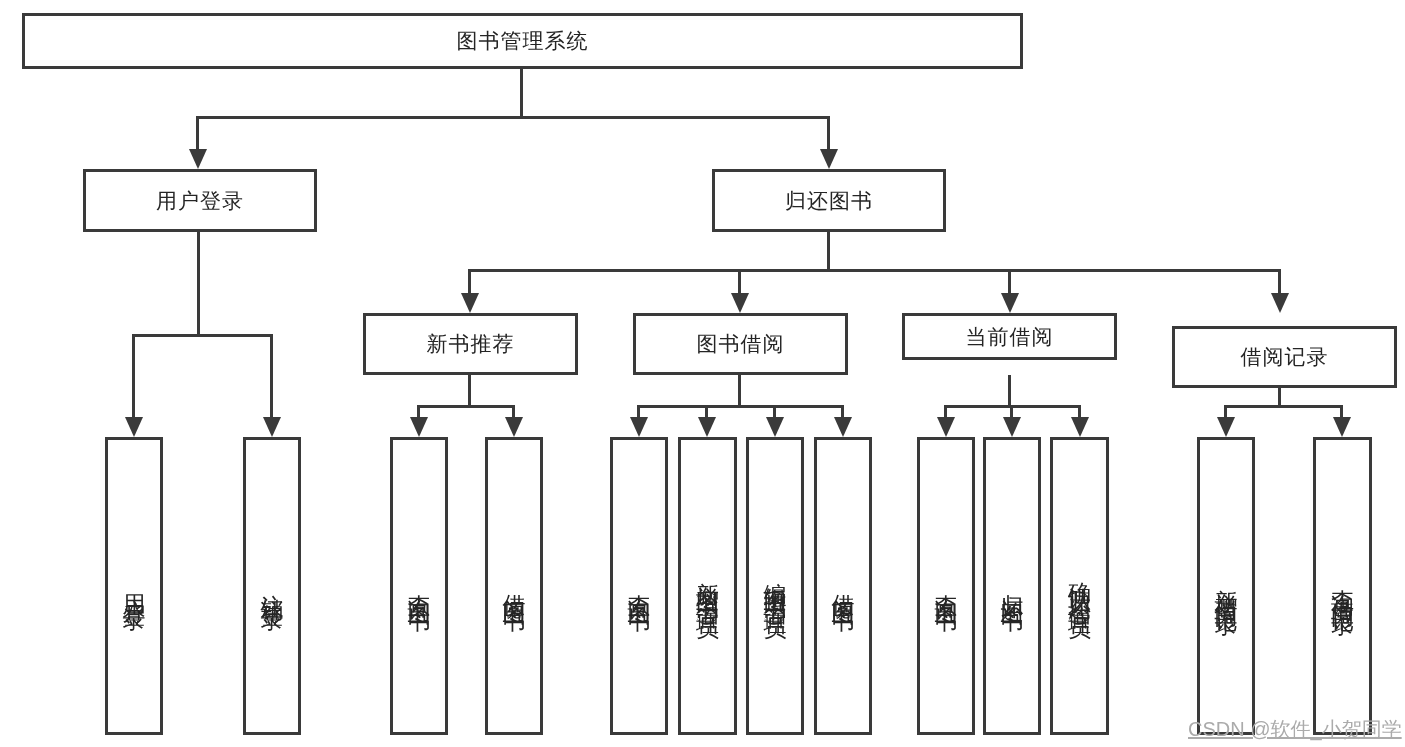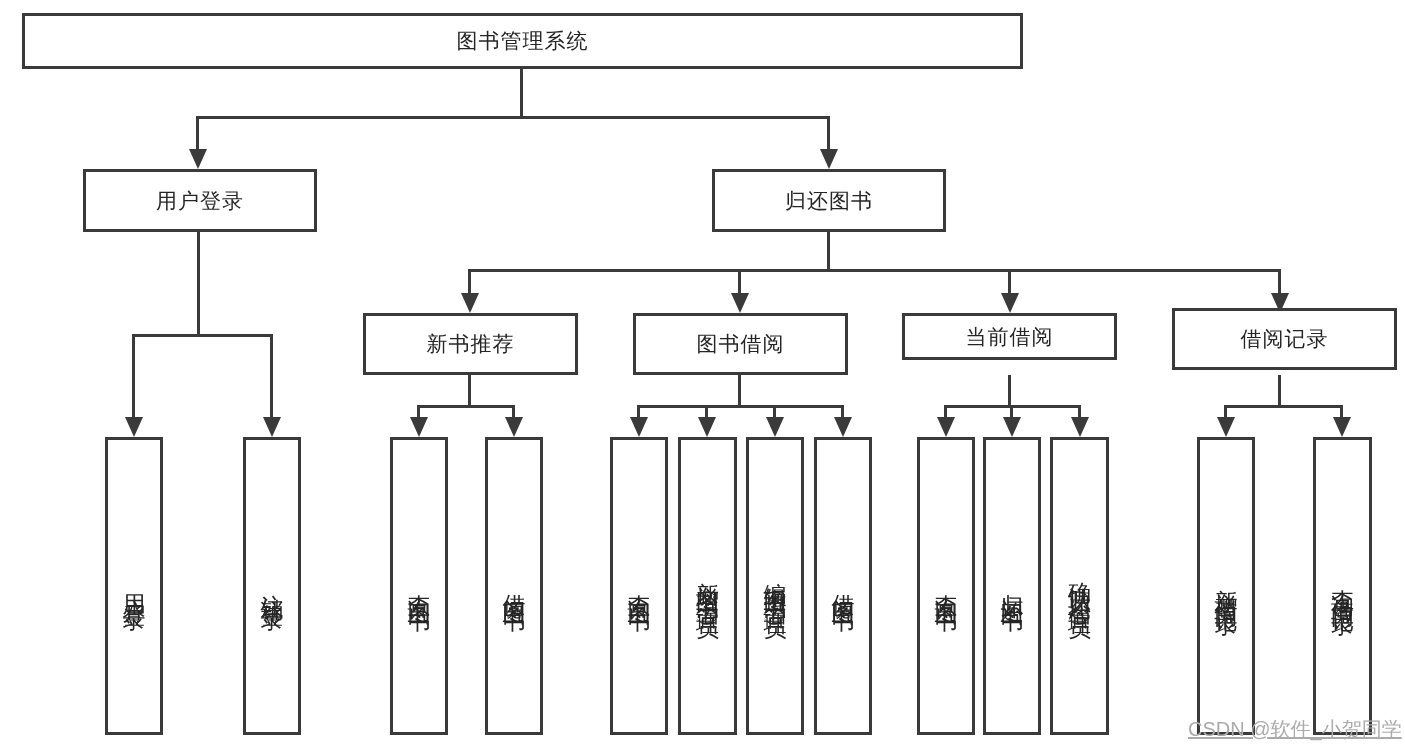--- a/index.html
+++ b/index.html
@@ -134,21 +134,21 @@
 
   <div class="box hbox" style="left:633px;top:313px;width:215px;height:62px">
     <span>图书借阅</span>
   </div>
   <div class="box hbox" style="left:363px;top:313px;width:215px;height:62px">
     <span>新书推荐</span>
   </div>
   <div class="box hbox" style="left:902px;top:313px;width:215px;height:47px">
     <span>当前借阅</span>
   </div>
-  <div class="box hbox" style="left:1172px;top:308px;width:225px;height:62px">
+  <div class="box hbox" style="left:1172px;top:326px;width:225px;height:62px">
     <span>借阅记录</span>
   </div>
 
   <div class="box vbox" style="left:105px;top:437px;width:58px;height:298px">
     <span>用户登录</span>
   </div>
   <div class="box vbox" style="left:243px;top:437px;width:58px;height:298px">
     <span>注销登录</span>
   </div>
 

